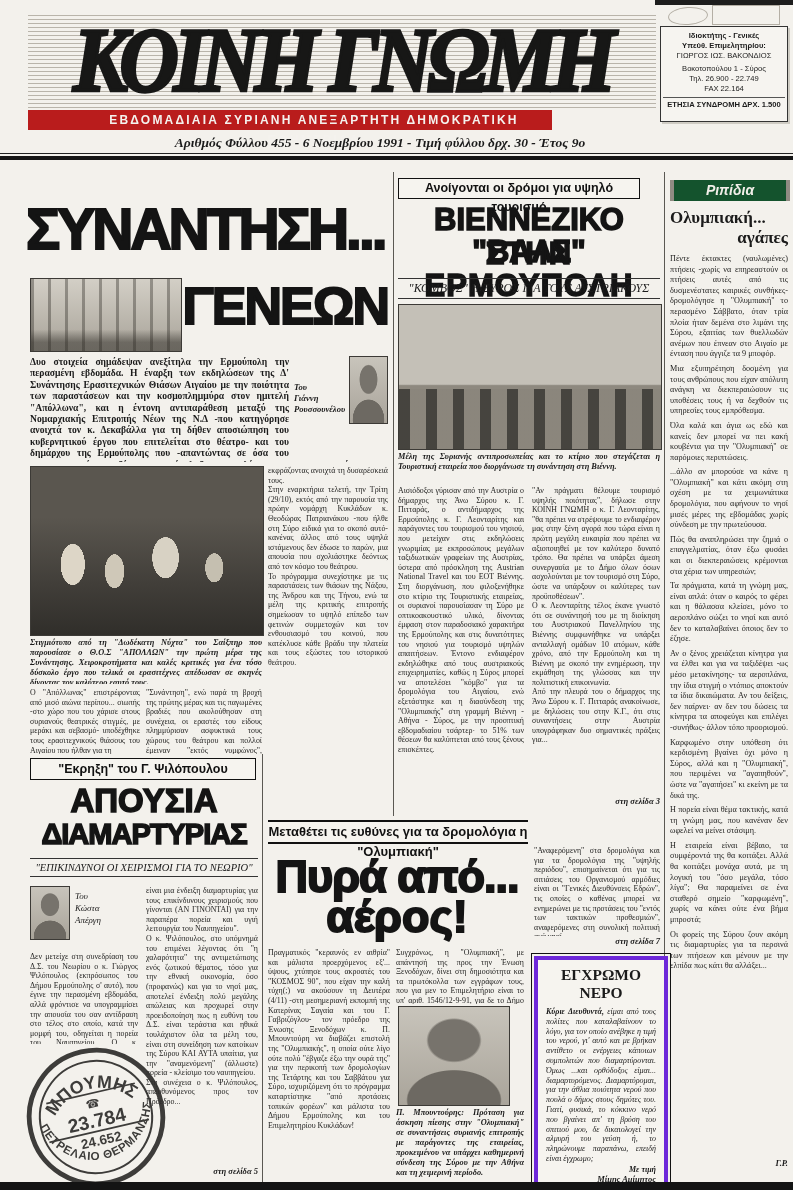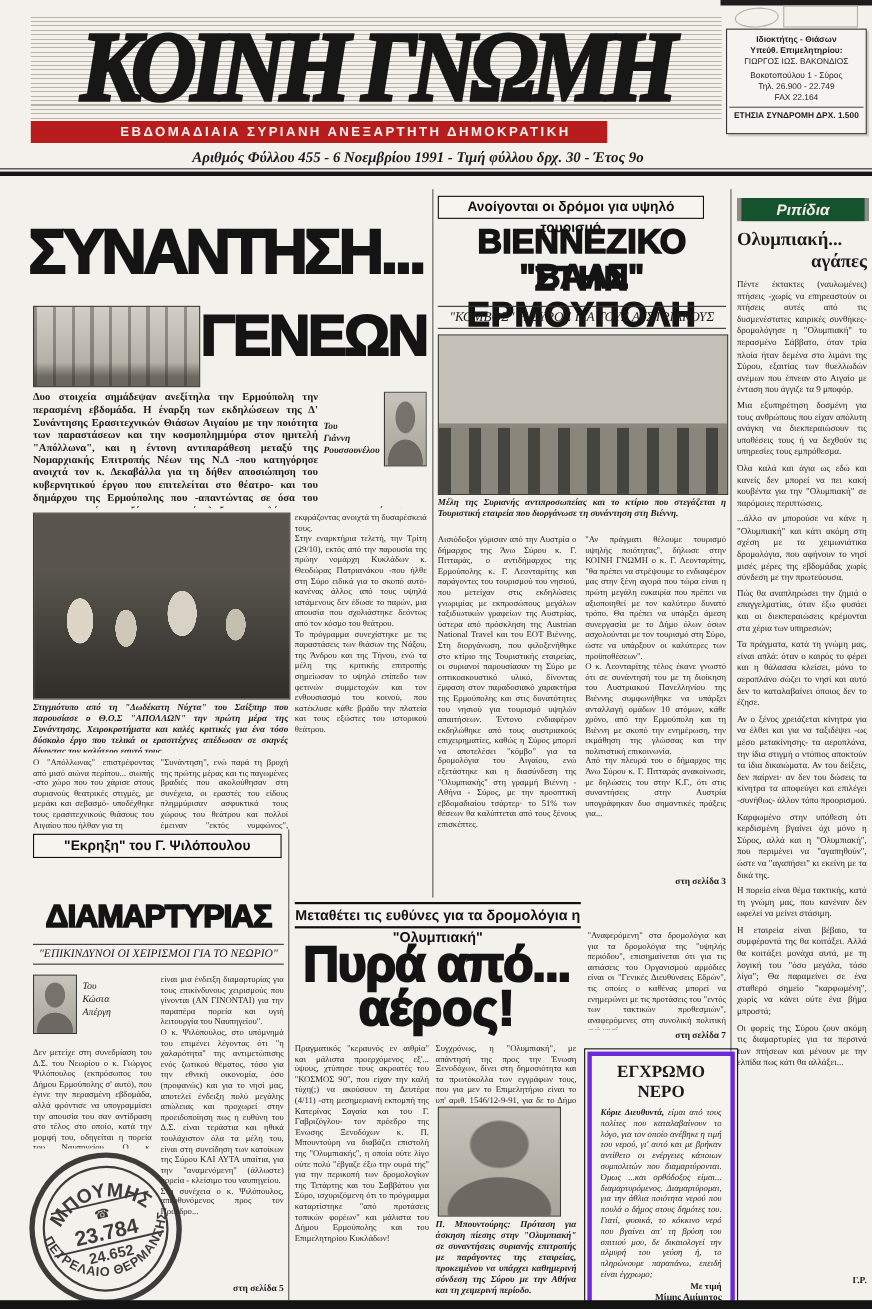--- a/index.html
+++ b/index.html
@@ -29,21 +29,21 @@
   .pm2{left:712px;top:5px;width:66px;height:18px;border:1px solid #b4afa5;}
   
   .v{background:#5a5852;width:1px;}
   .band-bottom{left:0;top:1182px;width:793px;height:8px;background:#141414;}
   
   .kicker{border:1px solid #111;background:#f6f4ef;font-family:"Liberation Sans",sans-serif;
           font-weight:bold;text-align:center;color:#111;}
   .hl{font-family:"Liberation Sans",sans-serif;font-weight:bold;color:#141414;line-height:1.02;}
   .body-t{font-size:7.9px;line-height:9.6px;text-align:justify;overflow:hidden;color:#1d1d1c;}
   .cap{font-style:italic;font-weight:bold;font-size:8.3px;line-height:10px;text-align:justify;}
-  .note{font-weight:bold;font-size:8.5px;text-align:right;}
+  .note{font-style:italic;font-weight:bold;font-size:8.5px;text-align:right;}
   .ph{border:1px solid #3c3a36;}
   .pre{white-space:pre-line;}
   
   .ph-building{background:linear-gradient(180deg,#d3cfc6 0%,#a8a399 100%);position:relative;}
   .ph-building:after{content:"";position:absolute;inset:0;
      background:repeating-linear-gradient(90deg,rgba(45,42,36,.38) 0 3px,rgba(0,0,0,0) 3px 17px),
                 linear-gradient(0deg,rgba(30,28,24,.45) 0 12%,rgba(0,0,0,0) 30%);}
   .ph-stage{background:
      radial-gradient(ellipse 20px 34px at 18% 58%,#ddd6c7 0 60%,rgba(0,0,0,0) 61%),
      radial-gradient(ellipse 16px 28px at 36% 62%,#cfc8b8 0 60%,rgba(0,0,0,0) 61%),
@@ -84,21 +84,21 @@
   <div class="abs subbar">ΕΒΔΟΜΑΔΙΑΙΑ ΣΥΡΙΑΝΗ ΑΝΕΞΑΡΤΗΤΗ ΔΗΜΟΚΡΑΤΙΚΗ ΕΦΗΜΕΡΙΔΑ</div>
   <div class="abs issue">Αριθμός Φύλλου 455 - 6 Νοεμβρίου 1991  -  Τιμή φύλλου δρχ. 30  -  Έτος 9ο</div>
   <div class="abs rule-top"></div>
   <div class="abs rule-thick"></div>
 
   <div class="abs pm1"></div>
   <div class="abs pm2"></div>
 
   <div class="abs infobox">
     <div style="padding-top:4px">
-      <div class="l b">Ιδιοκτήτης - Θιάσων</div>
+      <div class="l b">Ιδιοκτήτης - Γενικές</div>
       <div class="l b">Υπεύθ. Επιμελητηρίου:</div>
       <div class="l">ΓΙΩΡΓΟΣ ΙΩΣ. ΒΑΚΟΝΔΙΟΣ</div>
       <div class="l" style="margin-top:3px">Βοκοτοπούλου 1 - Σύρος</div>
       <div class="l">Τηλ. 26.900 - 22.749</div>
       <div class="l">FAX 22.164</div>
       <div class="sep"></div>
       <div class="l b">ΕΤΗΣΙΑ ΣΥΝΔΡΟΜΗ ΔΡΧ. 1.500</div>
     </div>
   </div>
 
@@ -122,20 +122,21 @@
 
   <div class="abs ph ph-stage" style="left:30px;top:466px;width:232px;height:168px"></div>
   <div class="abs cap" style="left:30px;top:638px;width:232px;height:46px;overflow:hidden">Στιγμιότυπο από τη "Δωδέκατη Νύχτα" του Σαίξπηρ που παρουσίασε ο Θ.Ο.Σ "ΑΠΟΛΛΩΝ" την πρώτη μέρα της Συνάντησης. Χειροκροτήματα και καλές κριτικές για ένα τόσο δύσκολο έργο που τελικά οι ερασιτέχνες απέδωσαν σε σκηνές δίνοντας τον καλύτερο εαυτό τους.</div>
   <div class="abs body-t" style="left:30px;top:688px;width:110px;height:66px">Ο "Απόλλωνας" επιστρέφοντας από μισό αιώνα περίπου... σιωπής -στο χώρο που του χάρισε στους συριανούς θεατρικές στιγμές, με μεράκι και σεβασμό- υποδέχθηκε τους ερασιτεχνικούς θιάσους του Αιγαίου που ήλθαν για τη</div>
   <div class="abs body-t" style="left:146px;top:688px;width:116px;height:66px">"Συνάντηση", ενώ παρά τη βροχή της πρώτης μέρας και τις παγωμένες βραδιές που ακολούθησαν στη συνέχεια, οι εραστές του είδους πλημμύρισαν ασφυκτικά τους χώρους του θεάτρου και πολλοί έμειναν "εκτός νυμφώνος", κάνοντας παράπονα και</div>
   <div class="abs body-t pre" style="left:268px;top:466px;width:120px;height:288px">εκφράζοντας ανοιχτά τη δυσαρέσκειά τους.
 Στην εναρκτήρια τελετή, την Τρίτη (29/10), εκτός από την παρουσία της πρώην νομάρχη Κυκλάδων κ. Θεοδώρας Πατριανάκου -που ήλθε στη Σύρο ειδικά για το σκοπό αυτό- κανένας άλλος από τους υψηλά ιστάμενους δεν έδωσε το παρών, μια απουσία που σχολιάστηκε δεόντως από τον κόσμο του θεάτρου.
 Το πρόγραμμα συνεχίστηκε με τις παραστάσεις των θιάσων της Νάξου, της Άνδρου και της Τήνου, ενώ τα μέλη της κριτικής επιτροπής σημείωσαν το υψηλό επίπεδο των φετινών συμμετοχών και τον ενθουσιασμό του κοινού, που κατέκλυσε κάθε βράδυ την πλατεία και τους εξώστες του ιστορικού θεάτρου.</div>
 
   <div class="abs kicker" style="left:30px;top:758px;width:224px;height:20px;font-size:12.5px;line-height:20px">"Εκρηξη" του Γ. Ψιλόπουλου</div>
+  <div class="abs hl" style="left:30px;top:784px;width:228px;font-size:33px;text-align:center;-webkit-text-stroke:1.5px #141414">ΑΠΟΥΣΙΑ</div>
   <div class="abs hl" style="left:30px;top:820px;width:228px;font-size:29px;letter-spacing:-1px;text-align:center;-webkit-text-stroke:1.5px #141414">ΔΙΑΜΑΡΤΥΡΙΑΣ</div>
   <div class="abs subhead-rule" style="left:30px;top:858px;width:228px;font-style:italic;font-size:10.5px;line-height:17px;text-align:center">"ΕΠΙΚΙΝΔΥΝΟΙ ΟΙ ΧΕΙΡΙΣΜΟΙ ΓΙΑ ΤΟ ΝΕΩΡΙΟ"</div>
 
   <div class="abs" style="left:30px;top:886px;width:110px;height:62px;display:flex;gap:5px">
     <span class="ph ph-face" style="width:38px;height:52px"></span>
     <span class="pre" style="font-style:italic;font-size:9px;line-height:12px;padding-top:4px">Του
 Κώστα
 Απέργη</span>
   </div>
   <div class="abs body-t" style="left:30px;top:952px;width:108px;height:92px">Δεν μετείχε στη συνεδρίαση του Δ.Σ. του Νεωρίου ο κ. Γιώργος Ψιλόπουλος (εκπρόσωπος του Δήμου Ερμούπολης σ' αυτό), που έγινε την περασμένη εβδομάδα, αλλά φρόντισε να υπογραμμίσει την απουσία του σαν αντίδραση στο τέλος στο οποίο, κατά την μομφή του, οδηγείται η πορεία του Ναυπηγείου. Ο κ. Ψιλόπουλος, συγκεκριμένα, απευθυνόμενος στο Δ.Σ. στο οποίο μετέχει, αναφέρει ότι "η απουσία του</div>

